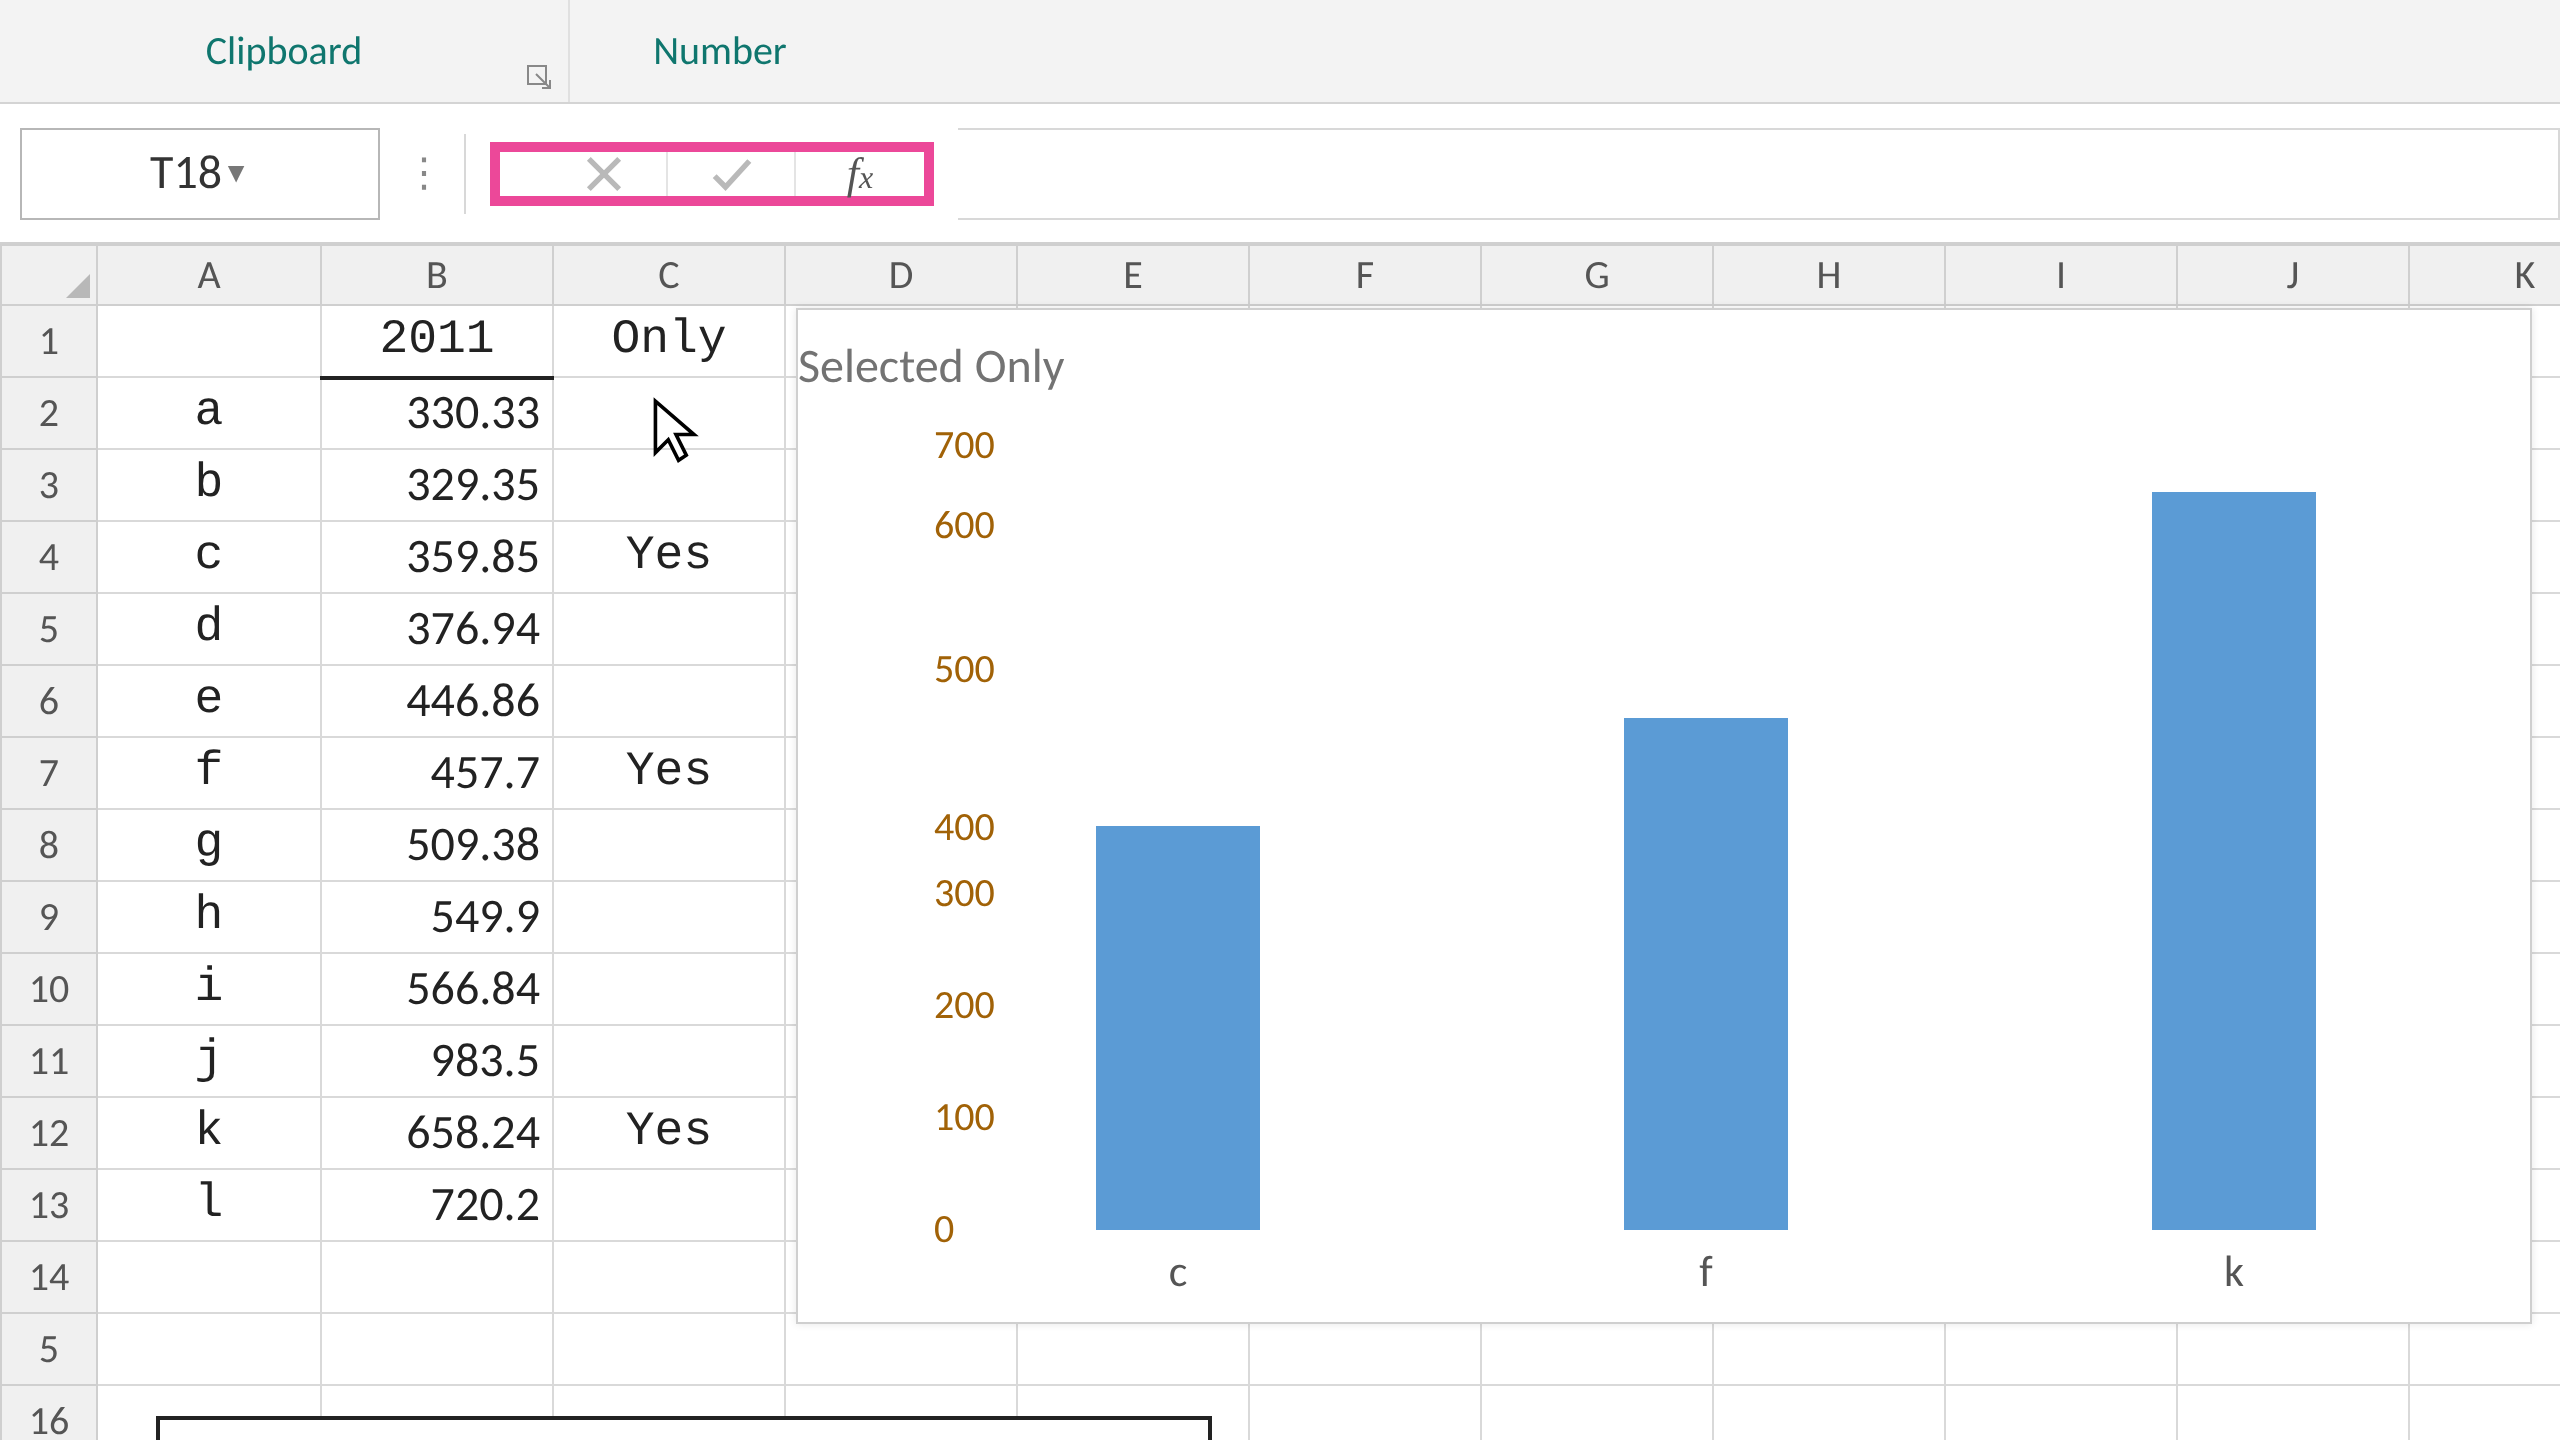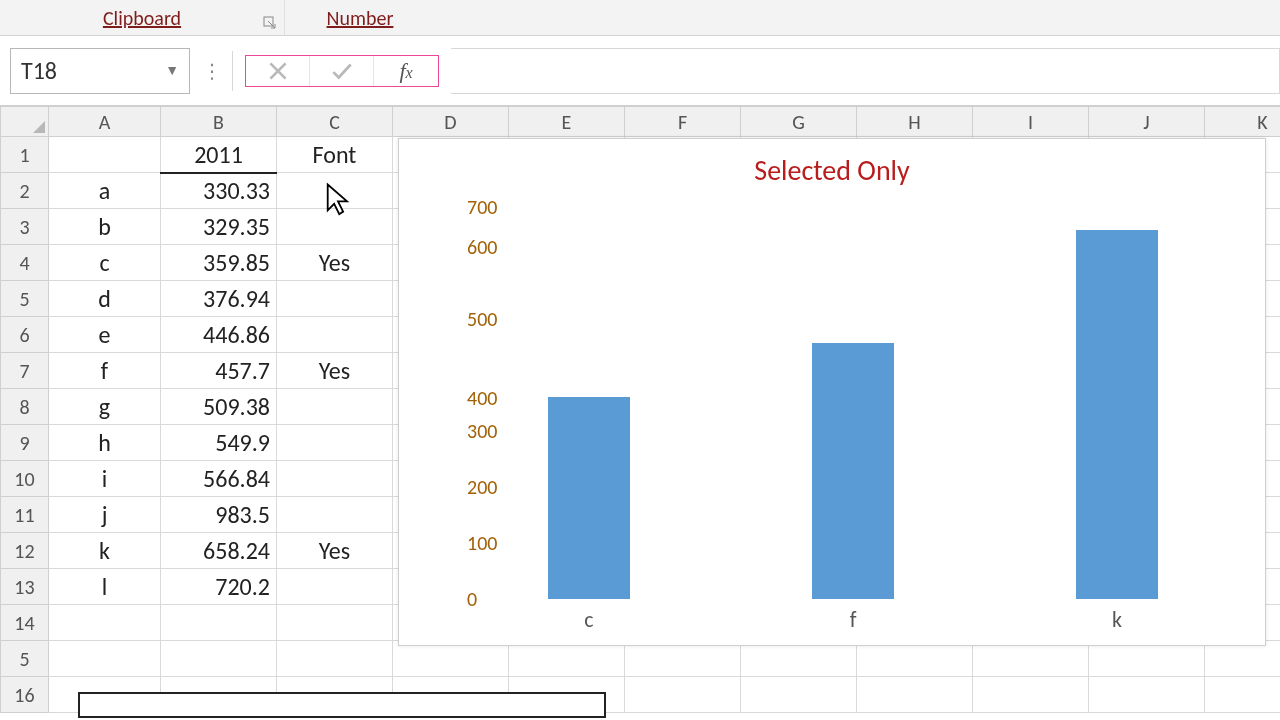--- a/index.html
+++ b/index.html
@@ -9,27 +9,26 @@
     overflow: hidden;
     width: 1280px;
     height: 720px;
     position: relative;
     color: #222;
   }
 
   
   .ribbon-groups {
     display: flex;
-    height: 36px;
+    height: 52px;
     width: 100%;
     border-bottom: 1px solid #d4d4d4;
     background: #f3f3f3;
     font-size: 20px;
-    color: #7f1d1d;
-    text-decoration: underline;
+    color: #0f766e;
   }
   .ribbon-group {
     position: relative;
     display: flex;
     align-items: center;
     justify-content: center;
     border-right: 1px solid #e0e0e0;
   }
   .ribbon-group .launcher {
     position: absolute;
@@ -57,36 +56,37 @@
     padding-left: 10px;
     background: #fff;
     gap: 12px;
   }
   .name-box {
     width: 180px;
     height: 46px;
     border: 1px solid #b7b7b7;
     display: flex;
     align-items: center;
-    justify-content: space-between;
+    justify-content: center;
     padding: 0 10px;
     font-size: 24px;
     color: #333;
   }
   .name-box .chev { color: #777; font-size: 14px; }
   .vsep {
     width: 1px; height: 40px; background: #d8d8d8;
   }
   .vdots {
     font-size: 20px; color: #888; letter-spacing: -2px;
   }
   .fbar-btns {
     display: flex;
-    border: 1px solid #ec4899;
+    border: 5px solid #ec4899;
     height: 32px;
+    padding-left: 20px;
   }
   .fbar-btn {
     width: 64px;
     display: flex;
     align-items: center;
     justify-content: center;
     border-right: 1px solid #e4e4e4;
     color: #b9b9b9;
   }
   .fbar-btn:last-child { border-right: none; color: #555; }
@@ -151,41 +151,41 @@
     border-bottom: 12px solid #b8b8b8;
   }
 
   
   .col-A { width: 112px; }
   .col-B { width: 116px; }
   .col-C { width: 116px; }
   .col-wide { width: 116px; }
 
   
-  .c-center { text-align: center; }
+  .c-center { text-align: center; font-family: Liberation Mono, monospace; }
   .c-right  { text-align: right; }
 
   
   td.hb { border-bottom: 2px solid #222 !important; }
 
   
   .chart {
     position: absolute;
     left: 398px;
     top: 32px;
     width: 868px;
     height: 508px;
     background: #fff;
     border: 1px solid #cfcfcf;
     box-shadow: 0 0 4px rgba(0,0,0,.1);
   }
   .chart-title {
-    text-align: center;
-    font-size: 28px;
-    color: #b91c1c;
+    text-align: left;
+    font-size: 24px;
+    color: #737373;
     margin-top: 14px;
     font-weight: 400;
   }
   .plot {
     position: absolute;
     left: 58px;
     top: 68px;
     right: 16px;
     bottom: 46px;
   }
@@ -300,21 +300,21 @@
         <th>I</th>
         <th>J</th>
         <th>K</th>
       </tr>
     </thead>
     <tbody id="grid-body">
         <tr>
           <th class="rowhdr">1</th>
           <td></td>
           <td class="c-center hb">2011</td>
-          <td class="c-center">Font</td>
+          <td class="c-center">Only</td>
           <td></td>
           <td></td>
           <td></td>
           <td></td>
           <td></td>
           <td></td>
           <td></td>
           <td></td>
         </tr>
         <tr>

